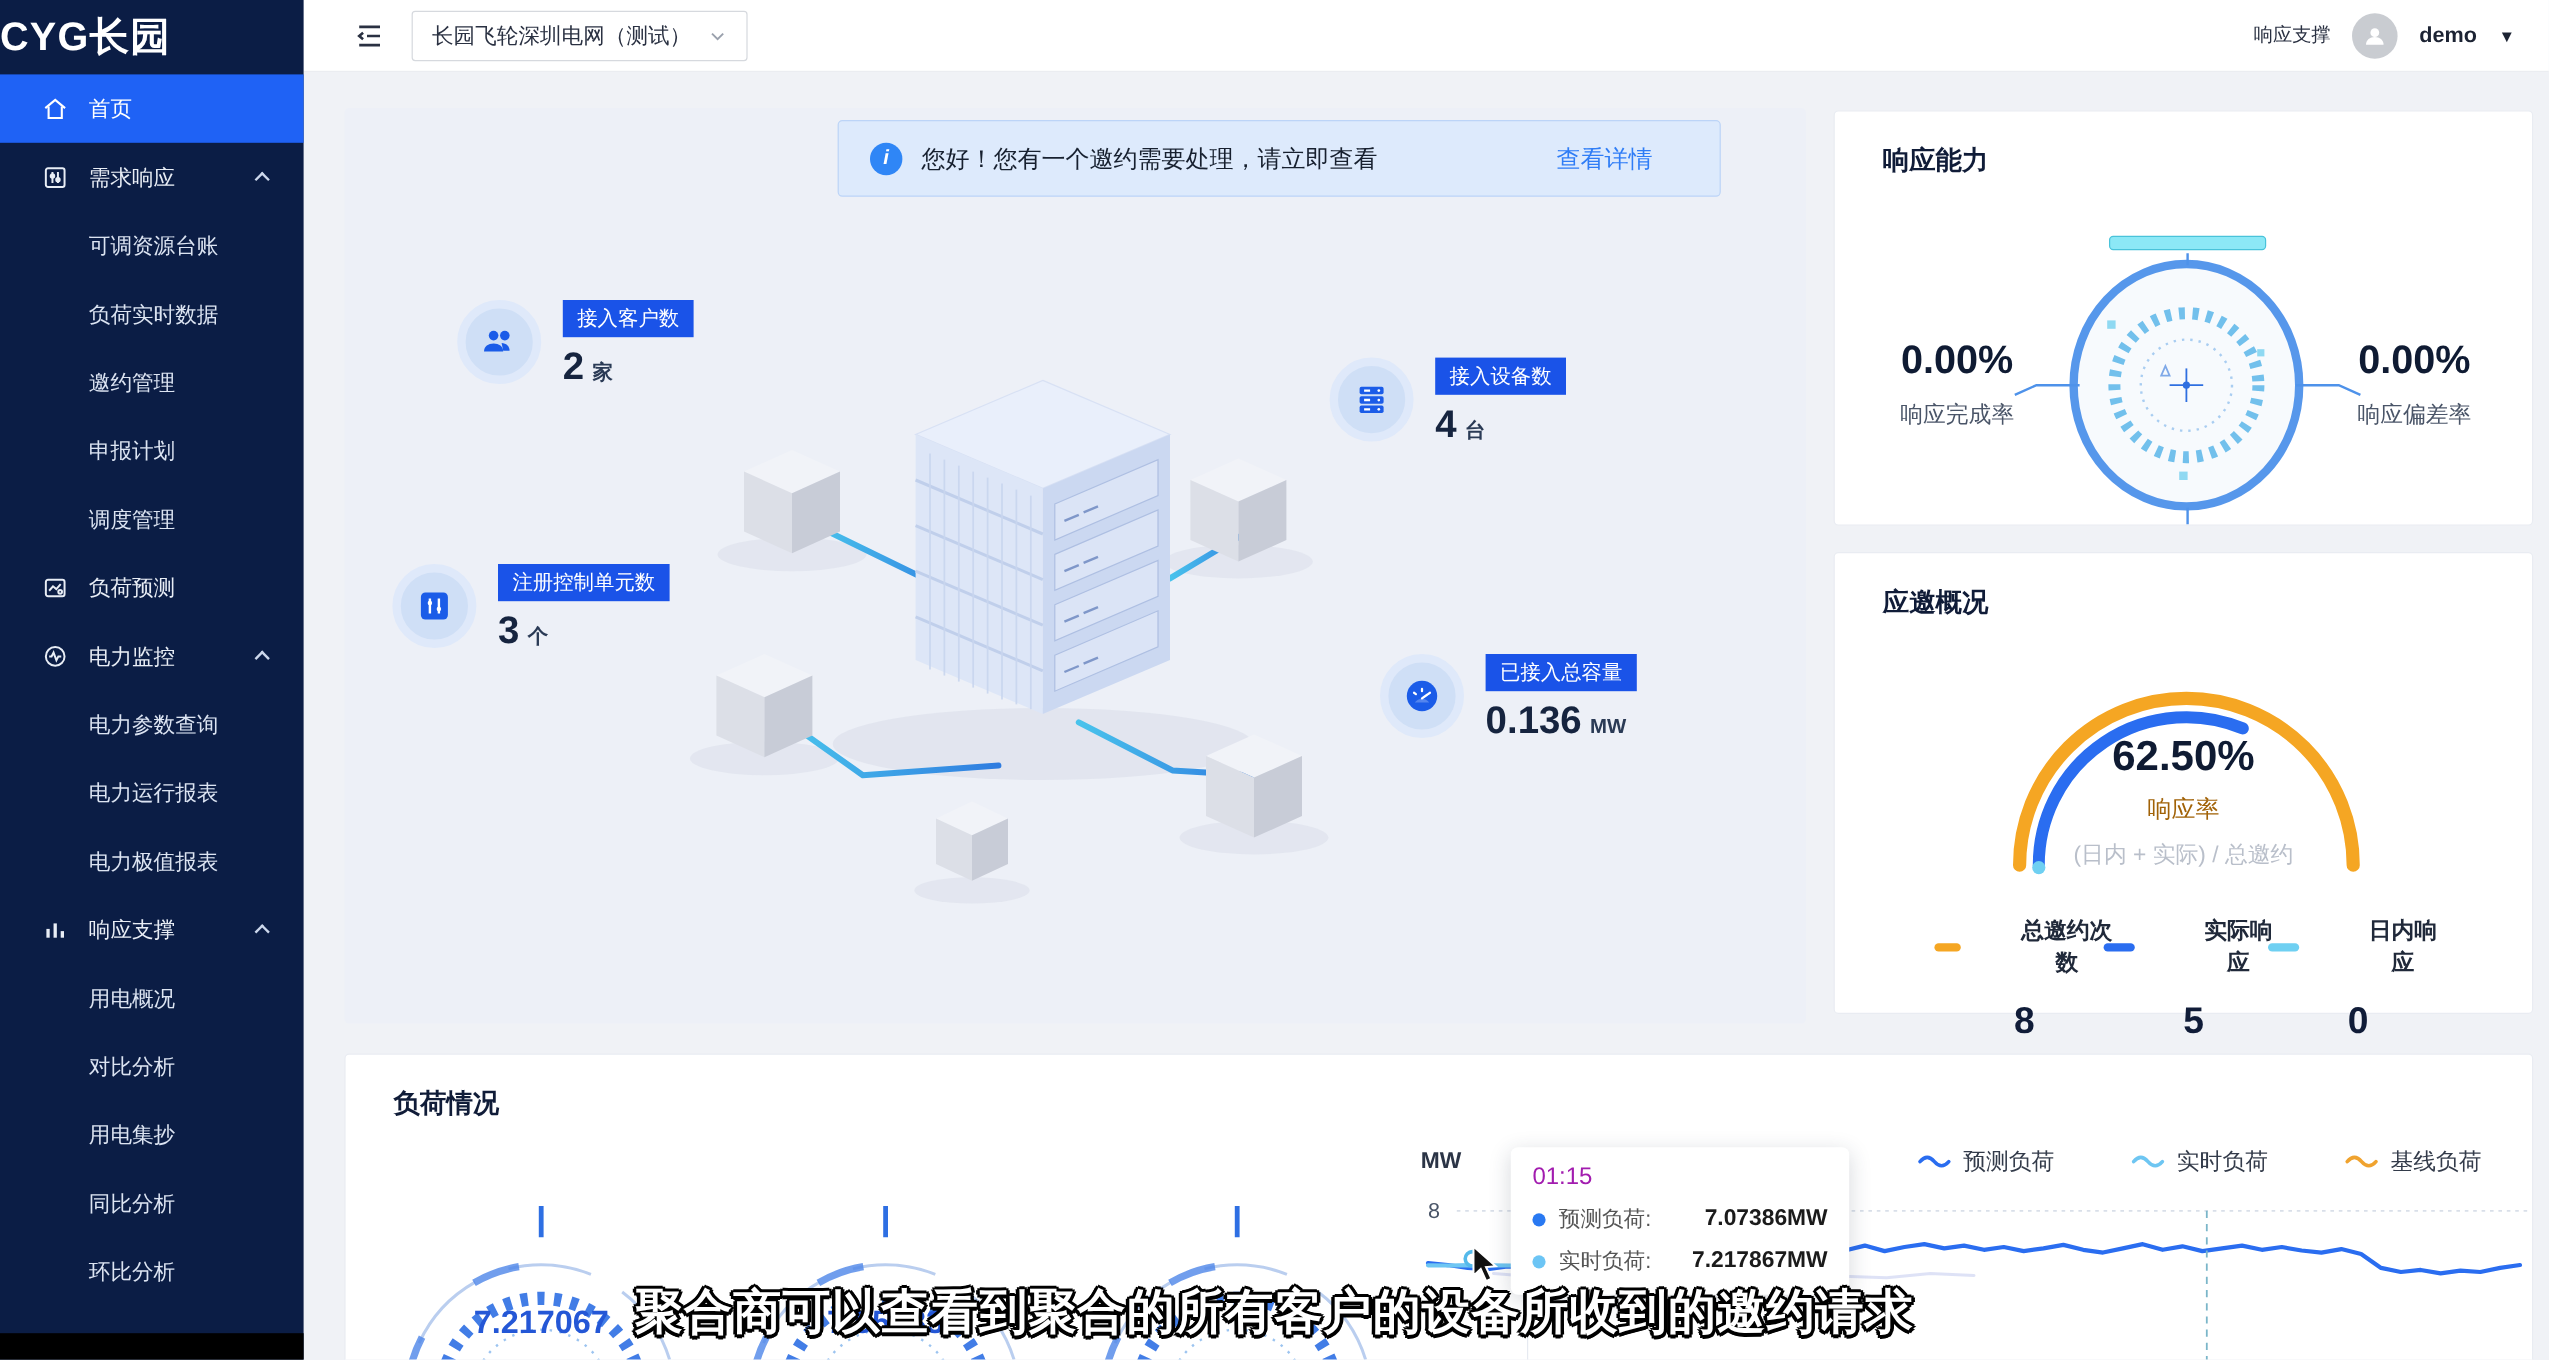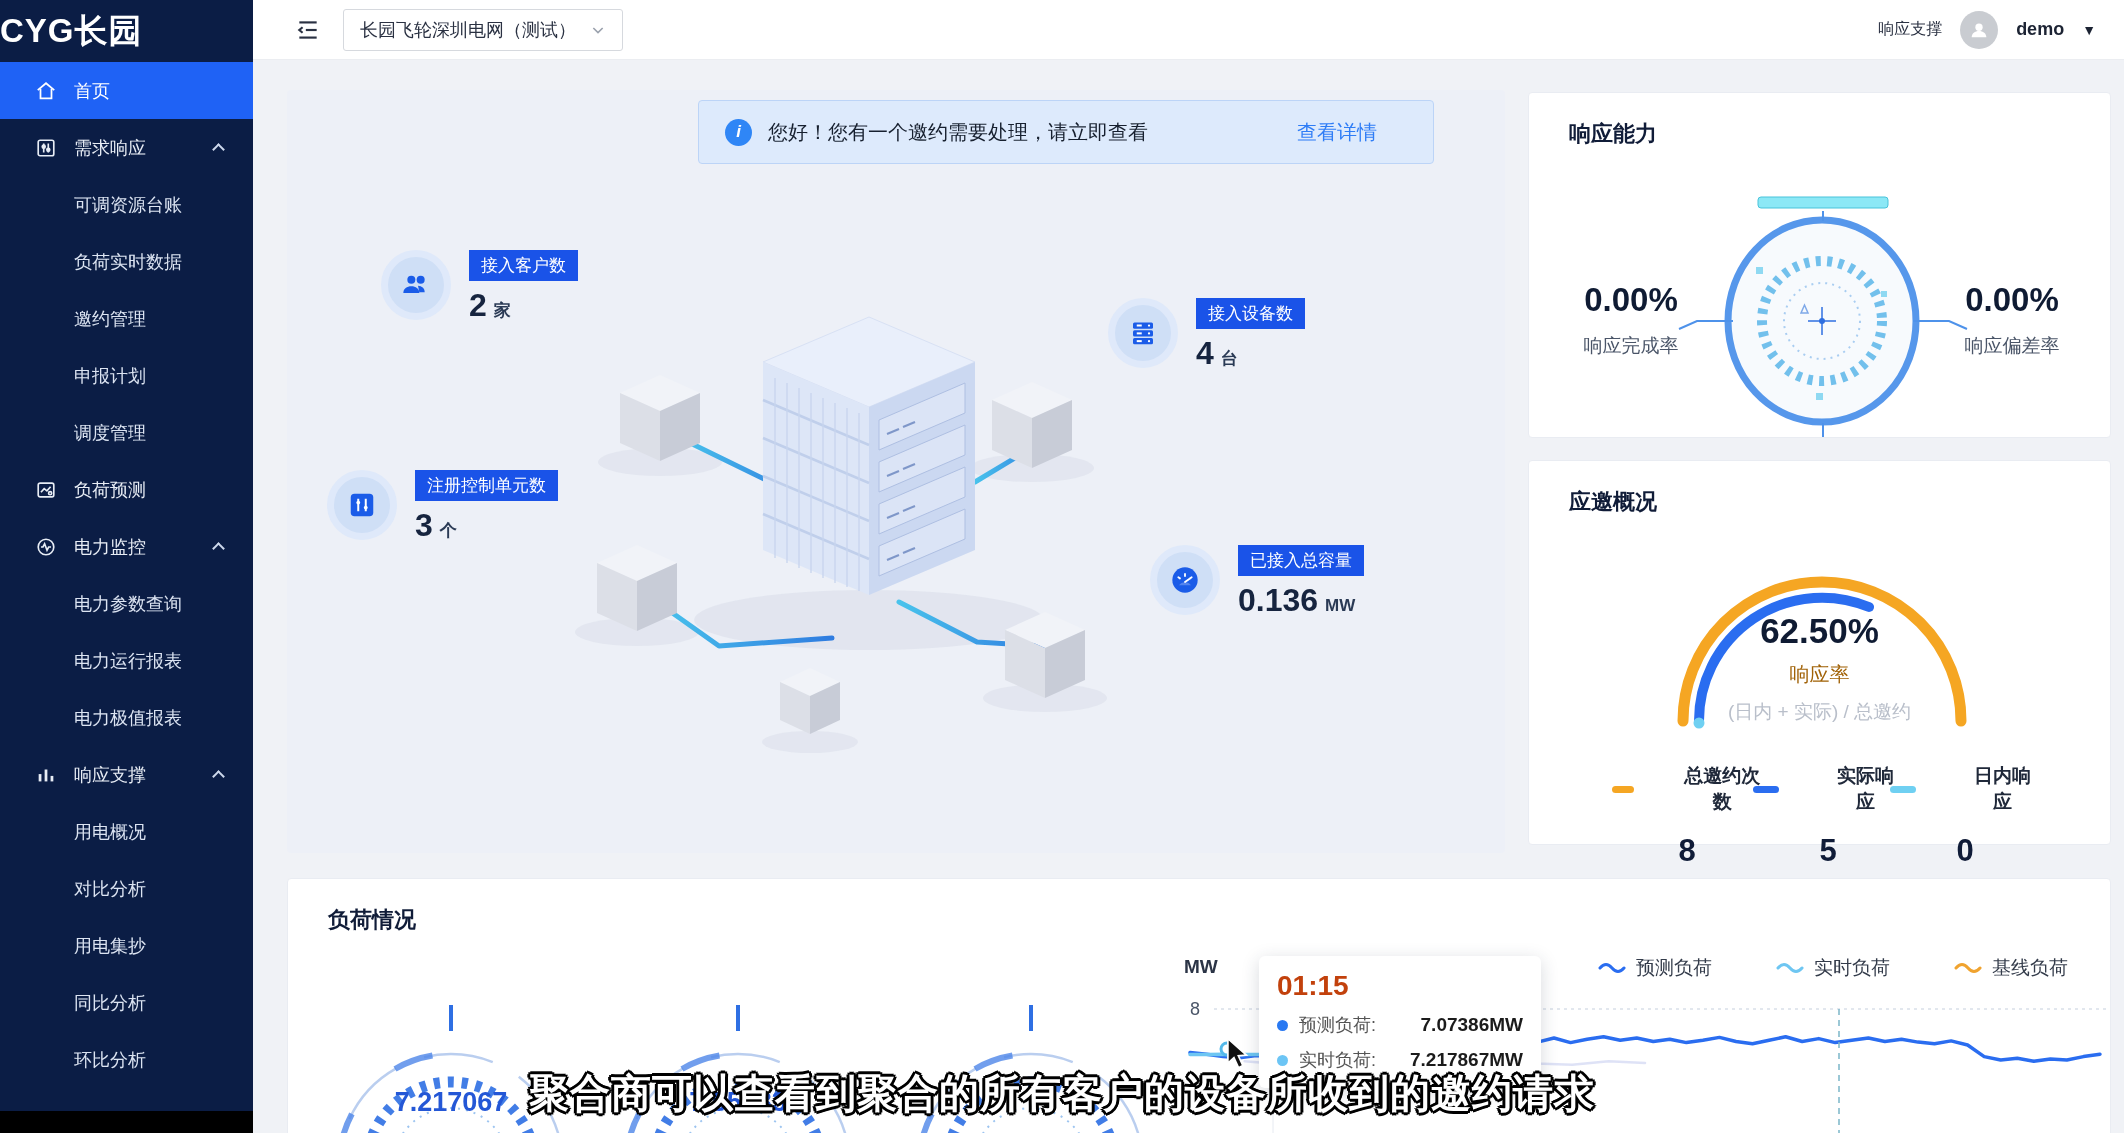--- a/index.html
+++ b/index.html
@@ -81,21 +81,21 @@
   .leg-dash { width:26px; height:7px; border-radius:4px; }
   .inv-leg-label { font-size:19px; color:#20293a; font-weight:700;margin-left:40px; }
   .inv-leg-val { font-size:31px; color:#101c38; margin-top:18px; font-weight:700; }
 
   #card-load { left:34px; top:818px; width:1824px; height:300px; overflow:hidden; }
   .load-legend { position:absolute; left:1310px; top:76px; display:flex; gap:64px; z-index:2; }
   .load-leg-item { display:flex; align-items:center; gap:10px; font-size:19px; color:#333b4a; cursor:pointer; }
 
   .tooltip { position:absolute; left:971px; top:77px; width:282px; background:#fff; border-radius:6px;
              box-shadow:0 4px 18px rgba(40,50,70,.18); padding:14px 18px 16px; z-index:5; }
-  .tt-time { font-size:28px; font-weight:700; color:#c2410c; }
+  .tt-time { font-size:20px; font-weight:400; color:#a21caf; }
   .tt-row { display:flex; align-items:center; gap:11px; margin-top:11px;justify-content:flex-end; }
   .tt-dot { width:11px; height:11px; border-radius:50%; flex:0 0 11px; }
   .tt-label { font-size:18px; color:#555; }
   .tt-value { margin-left:auto; font-size:19px; font-weight:700; color:#1b1b1b; }
 
   .cursor-arrow { position:absolute; left:936px; top:158px; z-index:6; }
 
   .caption { position:absolute; left:0; bottom:12px; width:100%; text-align:center; z-index:50;
              font-size:40px; font-weight:700; color:#fff; letter-spacing:1px;
              text-shadow:-3px 0 #000, 3px 0 #000, 0 -3px #000, 0 3px #000,

